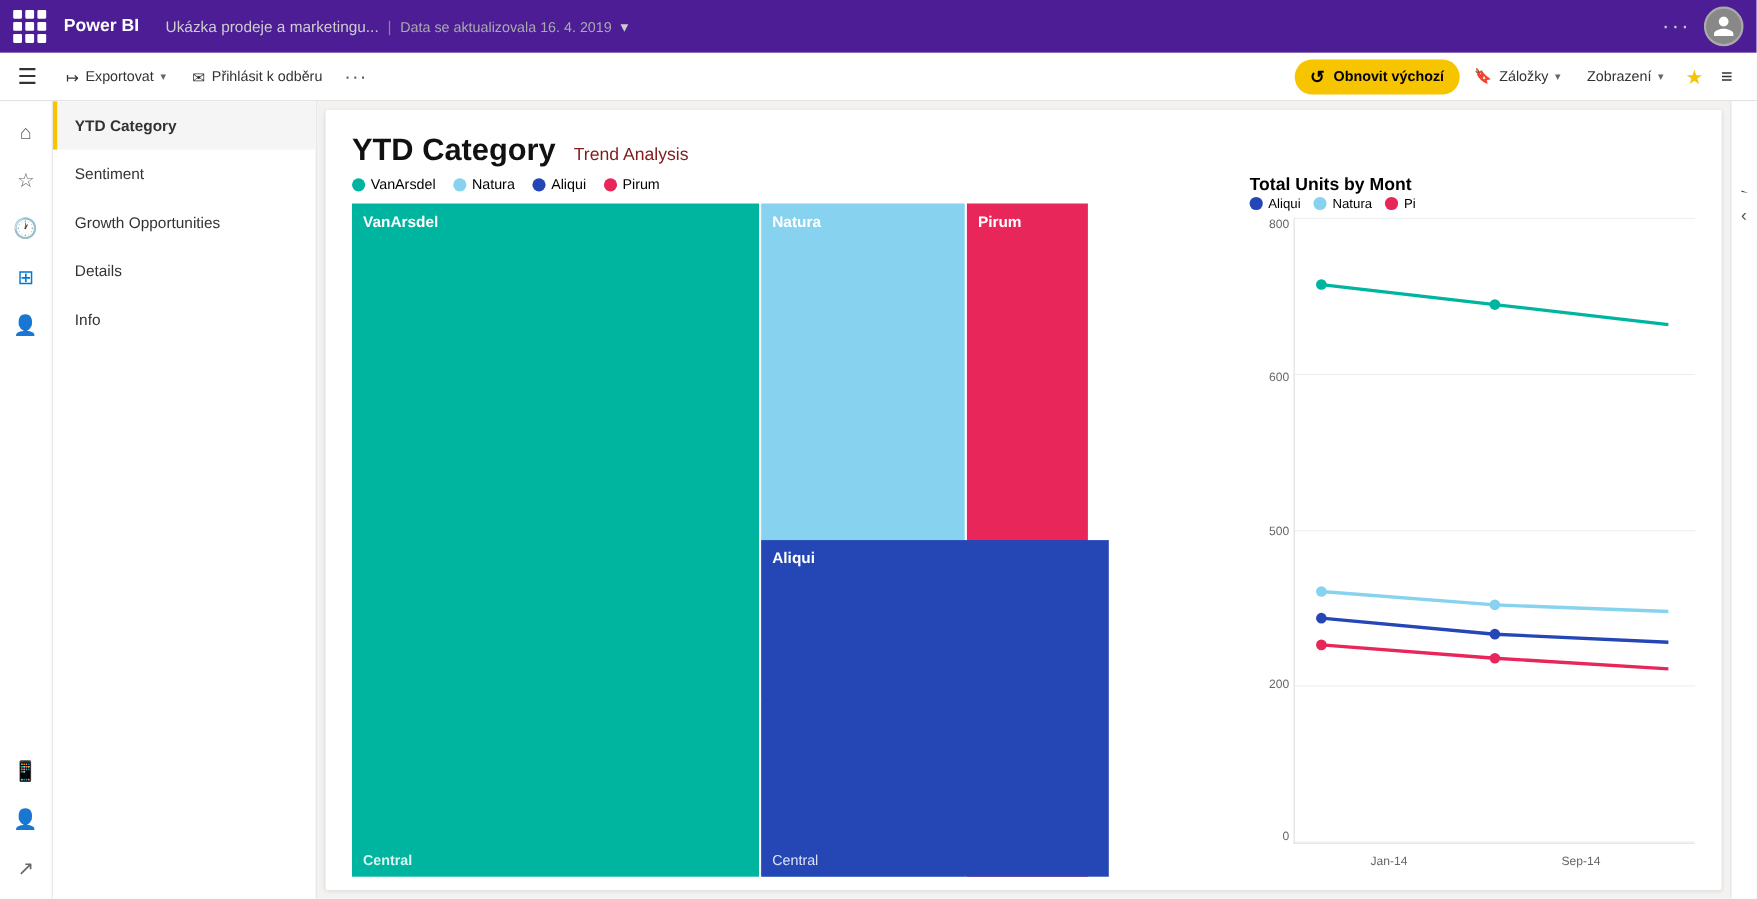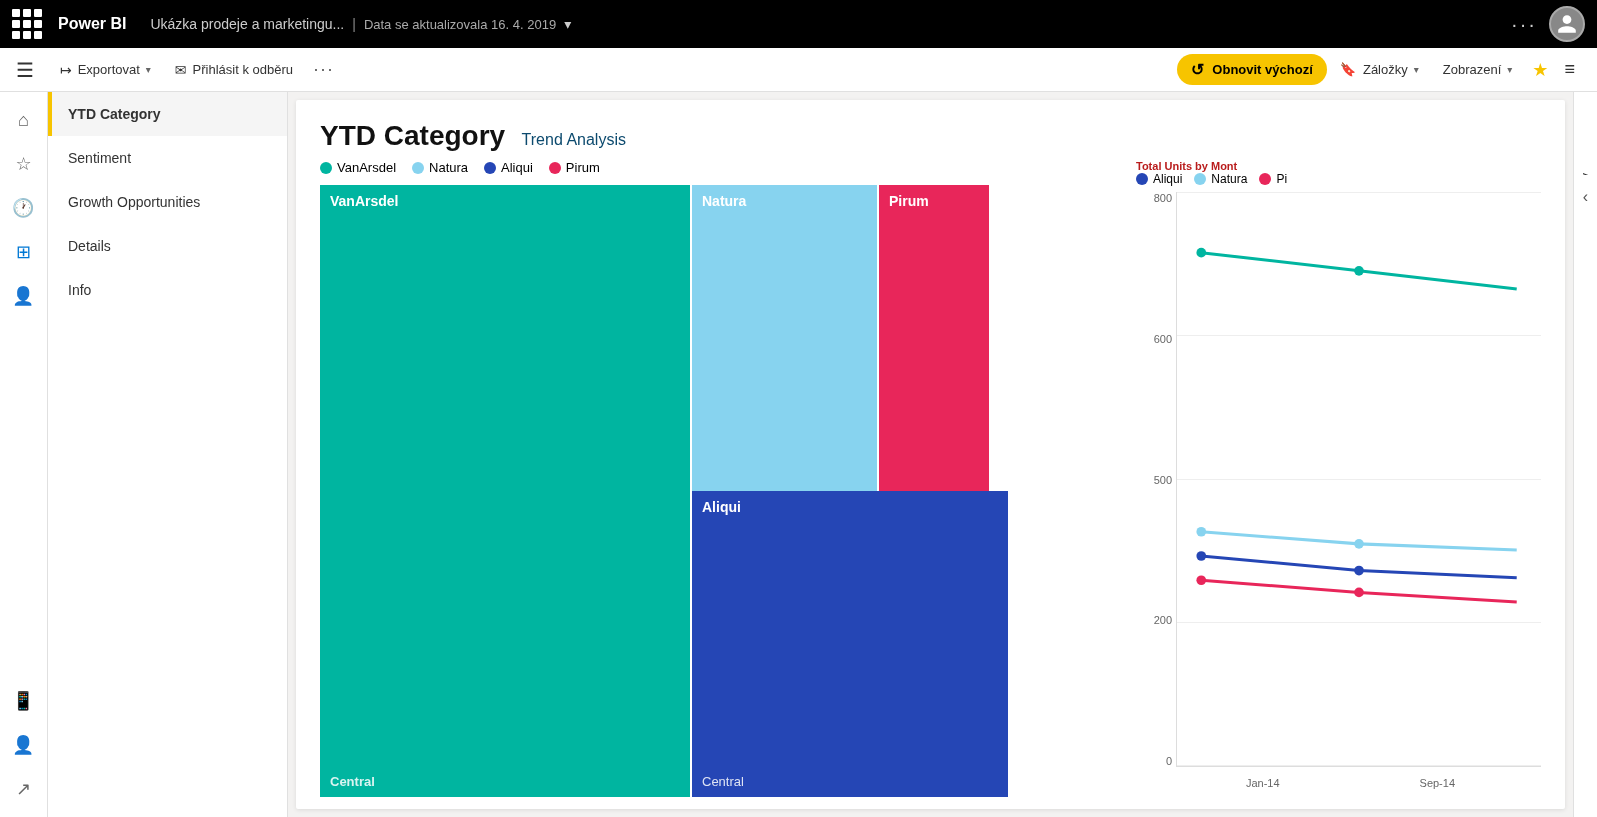--- a/index.html
+++ b/index.html
@@ -1,21 +1,21 @@
 <!DOCTYPE html>
 <html><head>
   <meta charset="utf-8">
   <style>
     * { box-sizing: border-box; margin: 0; padding: 0; }
     body { font-family: 'Segoe UI', Arial, sans-serif; background: #f3f2f1; width: 1597px; height: 817px; overflow: hidden; }
 
     
     .topbar {
       display: flex; align-items: center; height: 48px;
-      background: #000000; color: #fff; padding: 0 12px; gap: 12px;
+      background: #4c1d95; color: #fff; padding: 0 12px; gap: 12px;
     }
     .topbar-grid-icon { display: grid; grid-template-columns: repeat(3,8px); gap: 3px; margin-right: 4px; }
     .topbar-grid-icon span { width: 8px; height: 8px; background: #fff; border-radius: 1px; }
     .topbar-title { font-size: 16px; font-weight: 600; margin-right: 12px; white-space: nowrap; }
     .topbar-report-title { font-size: 14px; color: #ccc; display: flex; align-items: flex-end; gap: 8px; }
     .topbar-report-title .sep { color: #888; }
     .topbar-report-title .date-info { color: #aaa; font-size: 13px; }
     .topbar-chevron { font-size: 14px; color: #ccc; }
     .topbar-spacer { flex: 1; }
     .topbar-more { font-size: 20px; color: #ccc; cursor: pointer; letter-spacing: 2px; }
@@ -91,21 +91,21 @@
     .content-area {
       flex: 1; background: #f3f2f1; overflow: hidden; display: flex; flex-direction: column;
     }
     .report-canvas {
       flex: 1; background: #fff; margin: 8px; border-radius: 2px;
       box-shadow: 0 1px 4px rgba(0,0,0,0.1); overflow: hidden; position: relative;
       display: flex; flex-direction: column;
     }
     .report-header { padding: 20px 24px 8px 24px; }
     .report-title-main { font-size: 28px; font-weight: 700; color: #111; display: inline; }
-    .report-title-sub { font-size: 16px; color: #0c4a6e; margin-left: 12px; }
+    .report-title-sub { font-size: 16px; color: #7f1d1d; margin-left: 12px; }
     .report-section-title { font-size: 16px; font-weight: 700; color: #111; margin-bottom: 10px; }
     .charts-row { display: flex; flex: 1; overflow: hidden; padding: 0 24px 12px 24px; gap: 16px; }
 
     
     .treemap-section { display: flex; flex-direction: column; flex: 0 0 800px; }
     .legend { display: flex; align-items: center; gap: 16px; margin-bottom: 10px; font-size: 13px; }
     .legend-item { display: flex; align-items: center; gap: 5px; }
     .legend-dot { width: 12px; height: 12px; border-radius: 50%; }
     .treemap-container { flex: 1; position: relative; min-height: 400px; }
     .treemap-grid {
@@ -141,21 +141,21 @@
     .right-panel {
       width: 24px; background: #fff; border-left: 1px solid #e0e0e0;
       display: flex; flex-direction: column; align-items: center;
       padding-top: 80px;
     }
     .filters-label {
       writing-mode: vertical-rl; transform: rotate(180deg);
       font-size: 13px; color: #333; cursor: pointer; letter-spacing: 1px;
     }
 
-    .partial-title { font-size: 11px; font-weight: 700; color: #b91c1c; white-space: nowrap; overflow: hidden; }
+    .partial-title { font-size: 16px; font-weight: 700; color: #000000; white-space: nowrap; overflow: hidden; }
   </style>
 </head>
 <body>
 
 <div class="topbar">
   <div class="topbar-grid-icon">
     <span></span>
       <span></span>
       <span></span>
     <span></span>

